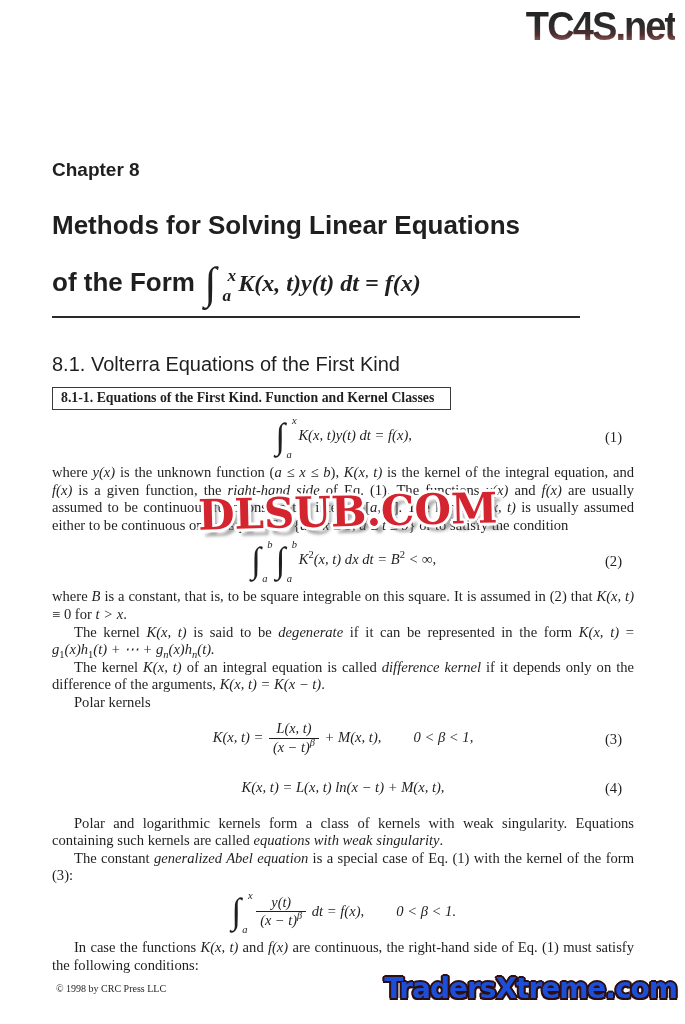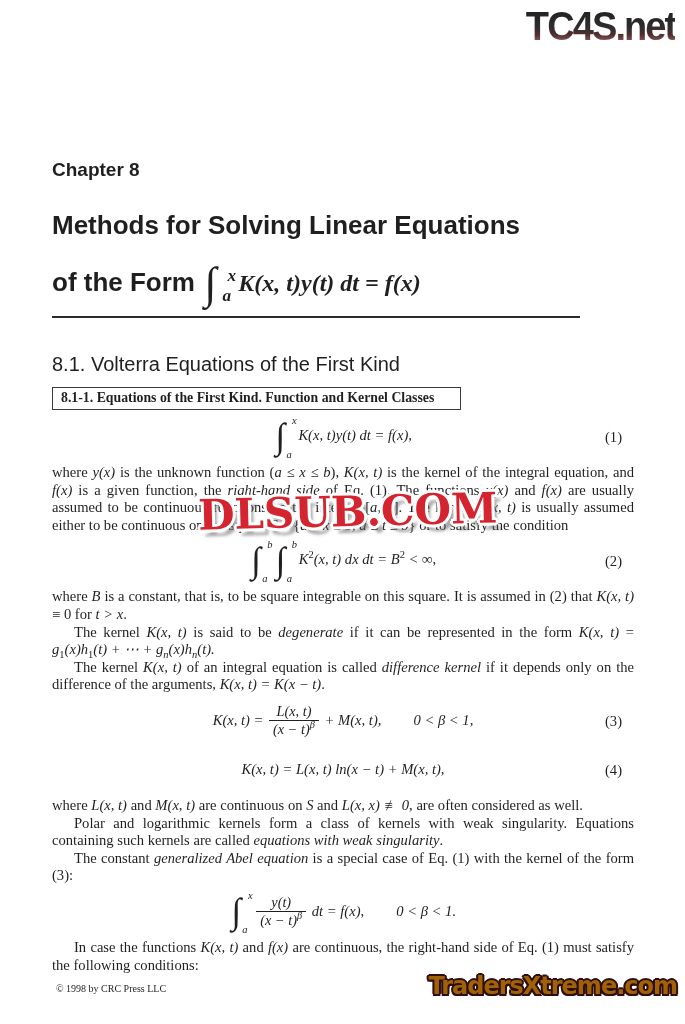--- a/index.html
+++ b/index.html
@@ -39,21 +39,21 @@
   }
   .title-math .intglyph{font-size:1.85em;}
   .rule{border:0;border-top:2px solid #2a2a2a;width:528px;margin:7px 0 0 0;}
   .sec-heading{
     margin-top:34px;
     font-family:"Liberation Sans","DejaVu Sans",sans-serif;
     font-weight:normal;font-size:20px;line-height:24px;
   }
   .sub-box{
     display:inline-block;margin-top:11px;
-    border:1px solid #3a3a3a;padding:2px 26px 3px 8px;
+    border:1px solid #3a3a3a;padding:2px 16px 3px 8px;
     font-weight:bold;font-size:13.8px;text-align:center;
   }
   
   .para{
     margin:0;font-size:14.6px;line-height:17.6px;
     text-align:justify;position:relative;
   }
   .mt{margin-top:7px;}
   .indent{text-indent:22px;}
   .it{font-style:italic;}
@@ -79,22 +79,22 @@
     text-indent:0;
     text-shadow:
       -3px 0 0 #fff,3px 0 0 #fff,0 -3px 0 #fff,0 3px 0 #fff,
       -2px -2px 0 #fff,2px -2px 0 #fff,-2px 2px 0 #fff,2px 2px 0 #fff,
       5px 7px 3px rgba(100,100,100,0.55);
   }
   
   .footer-copy{position:absolute;left:56px;top:983px;font-size:10px;}
   .wm-traders{
     position:absolute;right:8px;top:972px;
-    font-family:"DejaVu Sans",sans-serif;font-weight:bold;font-size:24px;
-    letter-spacing:-1px;color:#a16207;white-space:nowrap;
+    font-family:"DejaVu Sans",sans-serif;font-weight:bold;font-size:28px;
+    letter-spacing:-1px;color:#1d4ed8;white-space:nowrap;
     text-shadow:
       -2px 0 0 #2e0e0e,2px 0 0 #2e0e0e,0 -2px 0 #2e0e0e,0 2px 0 #2e0e0e,
       -1.5px -1.5px 0 #2e0e0e,1.5px -1.5px 0 #2e0e0e,-1.5px 1.5px 0 #2e0e0e,1.5px 1.5px 0 #2e0e0e,
       -4px 0 1px #ffffff,4px 0 1px #ffffff,0 -4px 1px #ffffff,0 4px 1px #ffffff,
       -3px -3px 1px #ffffff,3px -3px 1px #ffffff,-3px 3px 1px #ffffff,3px 3px 1px #ffffff;
   }
 </style>
 </head>
 <body>
 
@@ -133,36 +133,36 @@
       <span class="eqbody"><span class="intwrap"><span class="intglyph">∫</span><span class="ilsup">b</span><span class="ilsub">a</span></span><span class="intwrap"><span class="intglyph">∫</span><span class="ilsup">b</span><span class="ilsub">a</span></span><span class="mi">K</span><sup>2</sup><span class="mi">(x, t) dx dt = B</span><sup>2</sup><span class="mi"> &lt; ∞,</span></span>
       <span class="eqnum">(2)</span>
     </div>
 
     <p class="para"><span>where </span><span class="mi">B</span><span> is a constant, that is, to be square integrable on this square.  It is assumed in (2) that </span><span class="mi">K(x, t)</span><span> ≡ 0 for </span><span class="mi">t &gt; x</span><span>.</span></p>
 
     <p class="para indent"><span>The kernel </span><span class="mi">K(x, t)</span><span> is said to be </span><span class="it">degenerate</span><span> if it can be represented in the form </span><span class="mi">K(x, t)</span><span> = </span><span class="mi">g</span><sub>1</sub><span class="mi">(x)h</span><sub>1</sub><span class="mi">(t) + ⋯ + g</span><sub class="mi">n</sub><span class="mi">(x)h</span><sub class="mi">n</sub><span class="mi">(t).</span></p>
 
     <p class="para indent"><span>The kernel </span><span class="mi">K(x, t)</span><span> of an integral equation is called </span><span class="it">difference kernel</span><span> if it depends only on the difference of the arguments, </span><span class="mi">K(x, t) = K(x − t)</span><span>.</span></p>
 
+    <p class="para indent"><span>Polar kernels</span></p>
 
     <div class="eqrow">
       <span class="eqbody"><span class="mi">K(x, t) = </span><span class="frac">
             <span class="num"><span class="mi">L(x, t)</span></span>
             <span class="den"><span class="mi">(x − t)</span><sup class="mi">β</sup></span>
           </span><span class="mi"> + M(x, t),</span><span style="display: inline-block; width: 2.2em;"></span><span class="mi">0 &lt; β &lt; 1,</span></span>
       <span class="eqnum">(3)</span>
     </div>
 
 
     <div class="eqrow">
       <span class="eqbody"><span class="mi">K(x, t) = L(x, t) ln(x − t) + M(x, t),</span></span>
       <span class="eqnum">(4)</span>
     </div>
 
-    <p class="para"><span>where </span><span class="mi">L(x, t)</span><span> and </span><span class="mi">M(x, t)</span><span> are continuous on </span><span class="mi">S</span><span> and </span><span class="mi">L(x, x) ≢ 0</span><span>, are often considered as well.</span></p>
 
     <p class="para indent"><span>Polar and logarithmic kernels form a class of kernels with weak singularity.  Equations containing such kernels are called </span><span class="it">equations with weak singularity</span><span>.</span></p>
 
     <p class="para indent"><span>The constant </span><span class="it">generalized Abel equation</span><span> is a special case of Eq. (1) with the kernel of the form (3):</span></p>
 
     <div class="eqrow">
       <span class="eqbody"><span class="intwrap"><span class="intglyph">∫</span><span class="ilsup">x</span><span class="ilsub">a</span></span><span class="frac">
             <span class="num"><span class="mi">y(t)</span></span>
             <span class="den"><span class="mi">(x − t)</span><sup class="mi">β</sup></span>
           </span><span class="mi"> dt = f(x),</span><span style="display: inline-block; width: 2.2em;"></span><span class="mi">0 &lt; β &lt; 1.</span></span>

